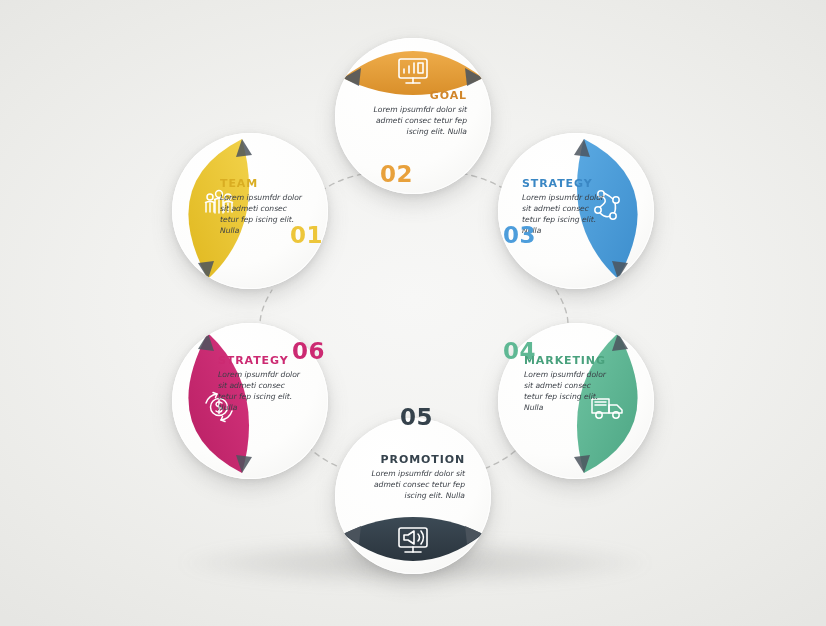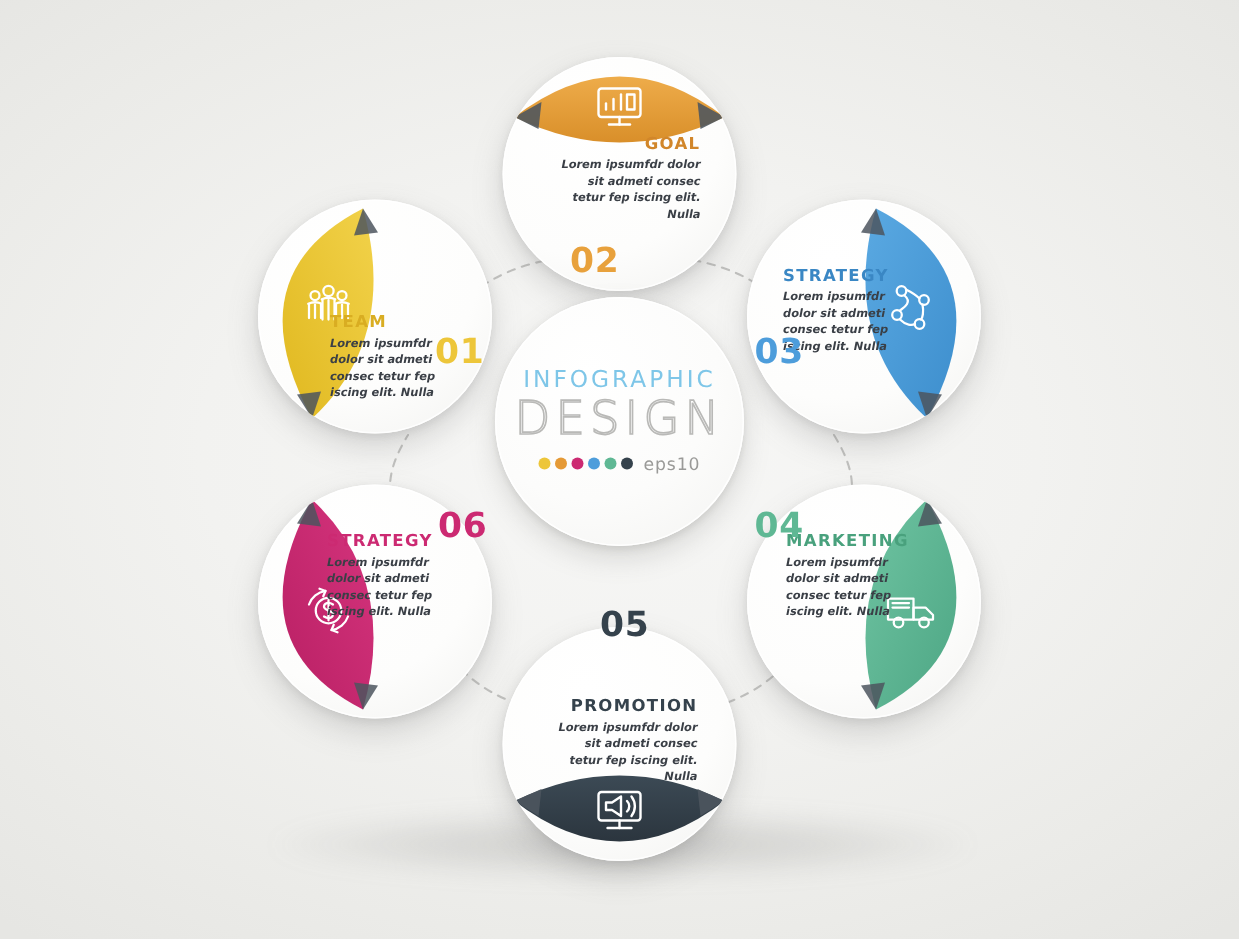--- a/index.html
+++ b/index.html
@@ -129,21 +129,21 @@
     font-family: "DejaVu Sans", sans-serif;
     font-weight: 700;
     font-size: 11px;
     letter-spacing: 0.9px;
     line-height: 1;
     margin-bottom: 3px;
   }
   .node-body {
     font-family: "DejaVu Sans", sans-serif;
     font-style: italic;
-    font-weight: 700;
+    font-weight: 400;
     font-size: 7.6px;
     line-height: 1.45;
     color: #3a3f46;
   }
 
   .node-num {
     position: absolute;
     font-family: "DejaVu Sans", sans-serif;
     font-weight: 700;
     font-size: 23px;
@@ -166,21 +166,21 @@
   #num-02 { left: 380px; top: 163px; }
   #num-03 { left: 503px; top: 224px; }
   #num-04 { left: 503px; top: 340px; }
   #num-05 { left: 400px; top: 406px; }
   #num-06 { left: 292px; top: 340px; }
 
   
   .tp-goal      { left: 36px;  top: 52px;  }
   .tp-strategy  { left: 24px;  top: 45px;  }
   .tp-marketing { left: 26px;  top: 32px;  }
-  .tp-promotion { left: 34px;  top: 47px;  }
+  .tp-promotion { left: 34px;  top: 36px;  }
   .tp-benefit   { left: 46px;  top: 32px;  }
   .tp-team      { left: 48px;  top: 45px;  }
 </style>
 </head>
 <body>
 
 <div id="stage">
 
   <div class="ground-shadow"></div>
 
@@ -351,33 +351,20 @@
         <circle cx="9" cy="-7" r="3"></circle>
         <path d="M -13 -1 L -13 8 M -9 -1 L -9 8 M -5 -1 L -5 8"></path>
         <path d="M -13.5 -1.5 Q -9 -3.5, -4.5 -1.5"></path>
         <path d="M -4 -4 L -4 9 M 0 -4 L 0 9 M 4 -4 L 4 9"></path>
         <path d="M -4.5 -4.5 Q 0 -6.5, 4.5 -4.5"></path>
         <path d="M 5 -1 L 5 8 M 9 -1 L 9 8 M 13 -1 L 13 8"></path>
         <path d="M 4.5 -1.5 Q 9 -3.5, 13.5 -1.5"></path>
       </g>
     </svg>
     <div class="node-text tp-team">
-      <div class="node-title" style="color:#d9ad22;margin-top:31px;">TEAM</div>
+      <div class="node-title" style="color:#d9ad22;">TEAM</div>
       <div class="node-body">Lorem ipsumfdr dolor sit admeti consec tetur fep iscing elit. Nulla</div>
     </div>
   </div>
   <div class="node-num" id="num-01" style="color:#edc63a;">01</div>
 
-  <div class="hub">
-    <div class="hub-top" style="color: rgb(126, 198, 232);">INFOGRAPHIC</div>
-    <div class="hub-mid" style="-webkit-text-stroke: 1.1px rgb(185, 185, 183);">DESIGN</div>
-    <div class="hub-bottom">
-      <span class="hub-dot" style="background: rgb(237, 198, 58);"></span>
-      <span class="hub-dot" style="background: rgb(229, 154, 54);"></span>
-      <span class="hub-dot" style="background: rgb(204, 42, 114);"></span>
-      <span class="hub-dot" style="background: rgb(77, 157, 219);"></span>
-      <span class="hub-dot" style="background: rgb(95, 184, 148);"></span>
-      <span class="hub-dot" style="background: rgb(53, 66, 76);"></span>
-      <span class="hub-eps">eps10</span>
-    </div>
-  </div>
 
 </div>
 
 </body></html>

